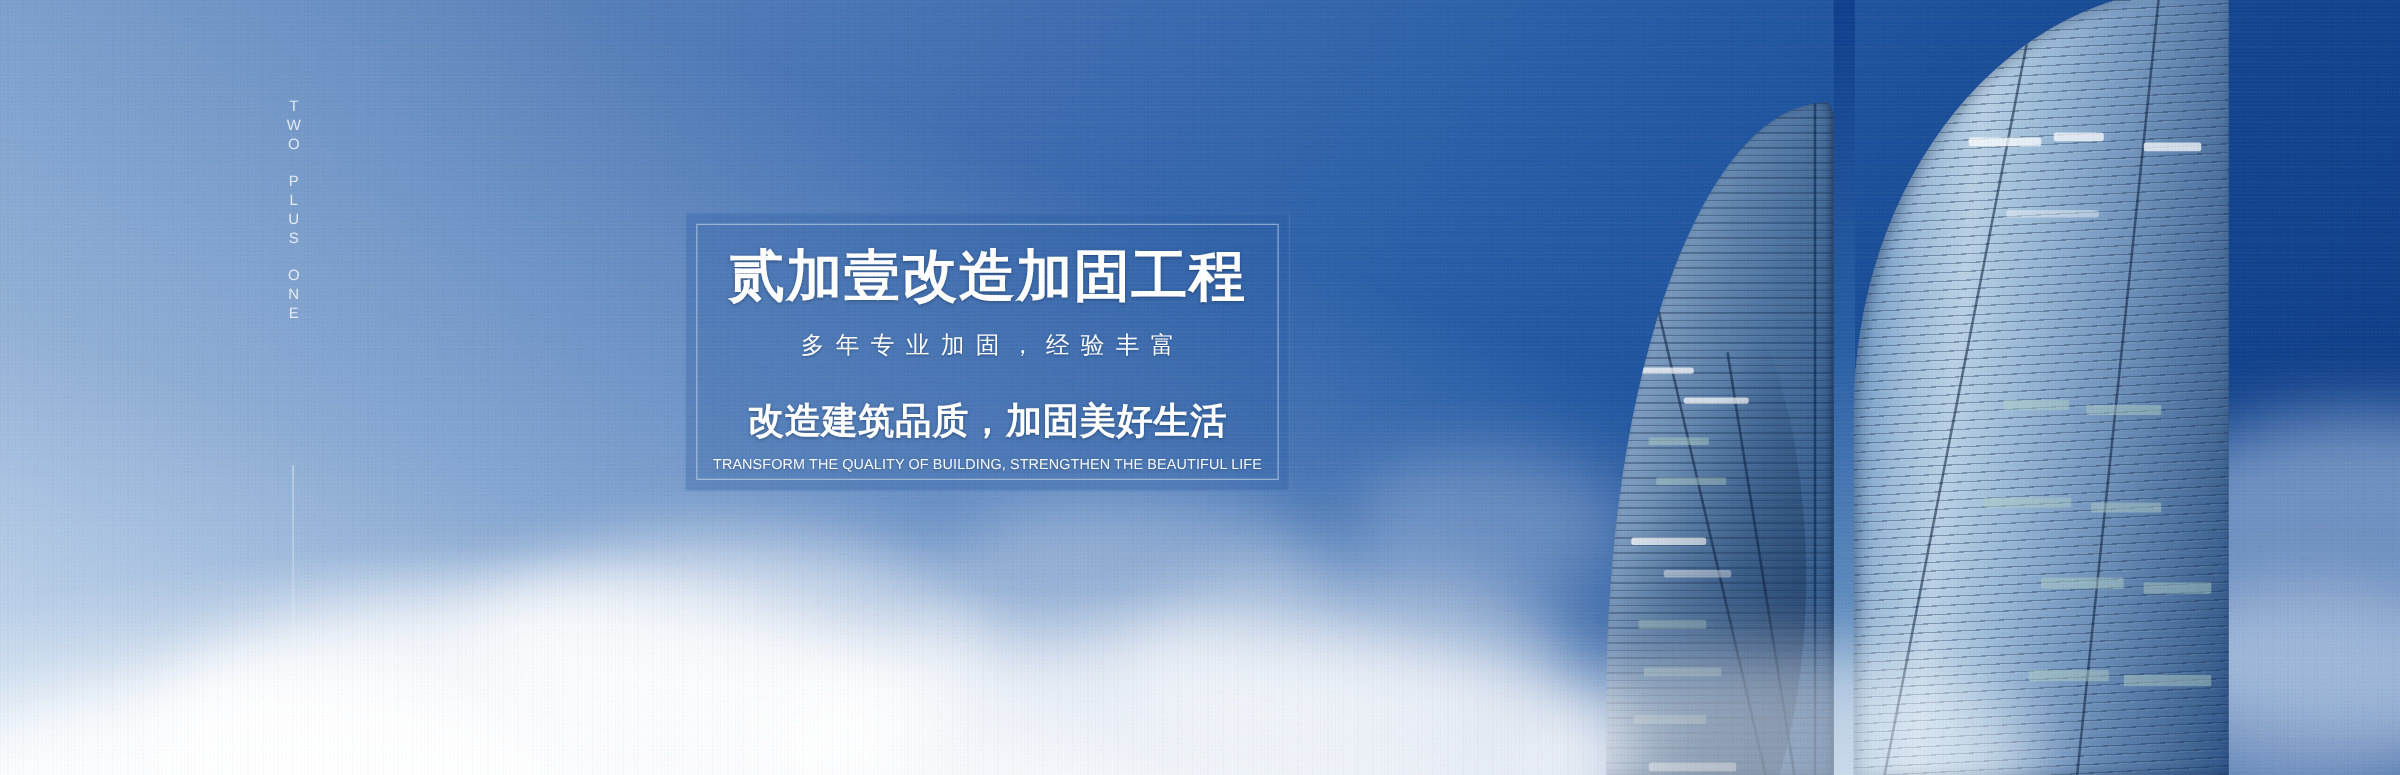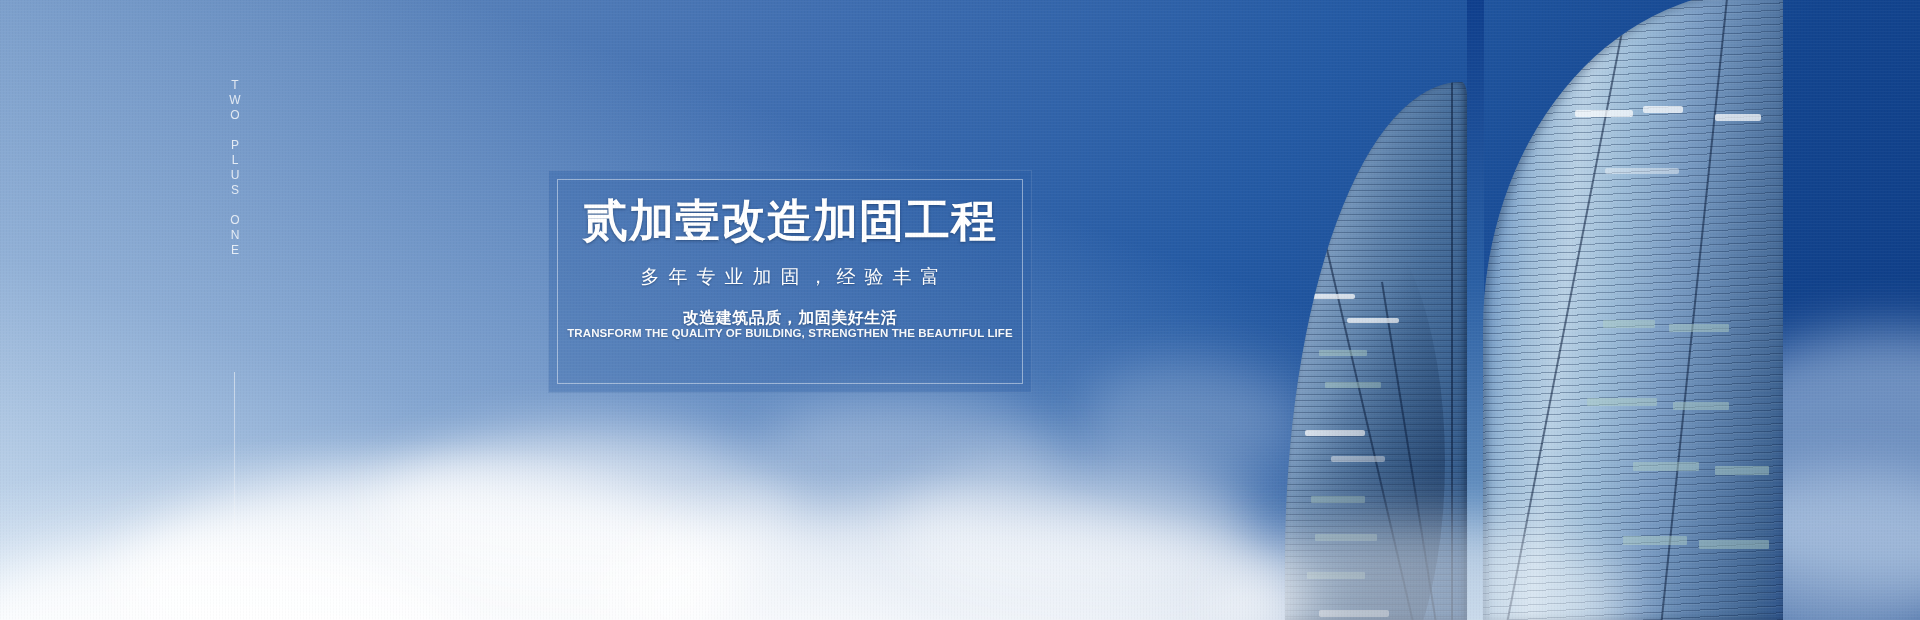--- a/index.html
+++ b/index.html
@@ -256,33 +256,34 @@
     font-size: 19px;
     font-weight: 400;
     letter-spacing: 9px;
     text-indent: 9px;
     line-height: 1.2;
     text-shadow: 0 1px 2px rgba(8,30,64,0.40);
     white-space: nowrap;
     text-align: center;
   }
   .slogan {
-    margin-top: 20px;
+    margin-top: 32px;
     color: #ffffff;
-    font-size: 16px;
+    font-size: 29px;
     font-weight: 700;
     letter-spacing: 0.5px;
     line-height: 1.2;
     text-shadow: 0 1px 3px rgba(8,30,64,0.45);
     white-space: nowrap;
   }
   .slogan-en {
+    margin-top: 11px;
     color: rgba(255,255,255,0.96);
     font-size: 11.5px;
-    font-weight: 700;
+    font-weight: 400;
     letter-spacing: 0.1px;
     line-height: 1.2;
     white-space: nowrap;
     text-shadow: 0 1px 2px rgba(8,30,64,0.35);
   }
 
   .noise {
     position: absolute;
     inset: 0;
     opacity: 0.05;

